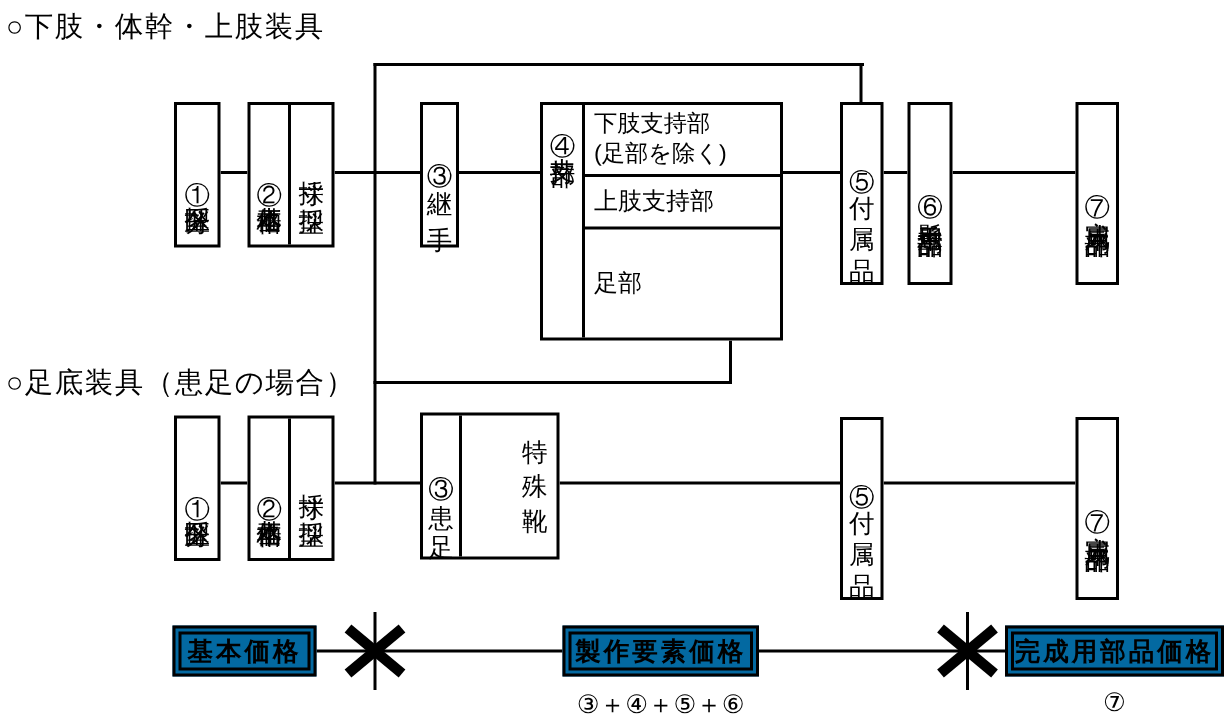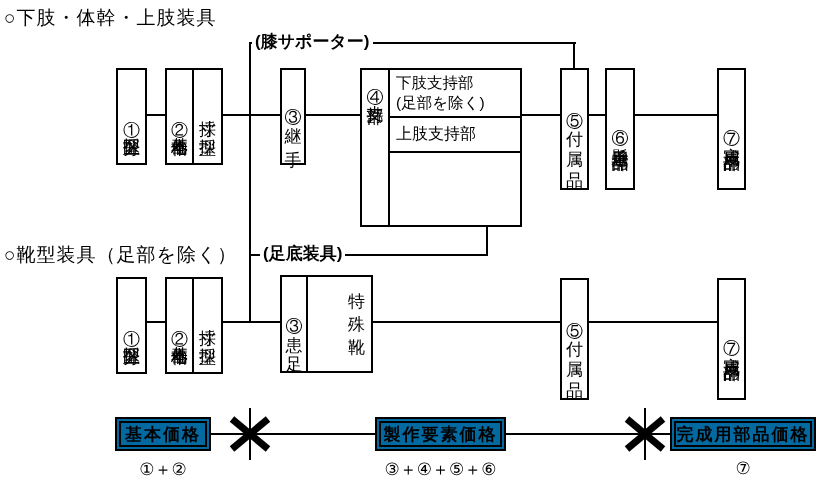--- a/index.html
+++ b/index.html
@@ -49,30 +49,28 @@
   }
   .formula { position:absolute; font-size:17px; text-align:center; z-index:2; white-space:nowrap; }
   .breaksym { position:absolute; z-index:2; width:44px; height:52px; }
 </style>
 </head>
 <body>
 
 <div id="stage">
 
   <div class="title" style="left:4px; top:5px;">○下肢・体幹・上肢装具</div>
-  <div class="title" style="left:4px; top:242px;">○靴型装具（足部を除く）</div>
+  <div class="title" style="left:4px; top:242px;">○足底装具（患足の場合）</div>
 
   <div class="vline" style="left:249px; top:42px; width:2px; height:281px;"></div>
   <div class="hline" style="left:249px; top:42px; width:327px; height:2px;"></div>
   <div class="vline" style="left:573px; top:42px; width:2px; height:27px;"></div>
-  <div class="linelabel" style="left:252px; top:32px;">(膝サポーター)</div>
 
   <div class="hline" style="left:249px; top:254px; width:239px; height:2px;"></div>
   <div class="vline" style="left:486px; top:227px; width:2px; height:29px;"></div>
-  <div class="linelabel" style="left:260px; top:244px;">(足底装具)</div>
 
   <div class="hline" style="left:147px; top:114px; width:18px; height:2px;"></div>
   <div class="hline" style="left:223px; top:114px; width:57px; height:2px;"></div>
   <div class="hline" style="left:306px; top:114px; width:54px; height:2px;"></div>
   <div class="hline" style="left:522px; top:114px; width:38px; height:2px;"></div>
   <div class="hline" style="left:589px; top:114px; width:16px; height:2px;"></div>
   <div class="hline" style="left:635px; top:114px; width:82px; height:2px;"></div>
 
   <div class="box" style="left:116px; top:68px; width:31px; height:97px;">
     <span class="vt" style="letter-spacing:0.5px;">①採型区分</span>
@@ -92,20 +90,21 @@
   </div>
 
   <div class="box" style="left:360px; top:68px; width:162px; height:159px; padding:0;">
     <div class="vcol" style="width:28px; align-items:flex-start; padding-top:4px;">
       <span class="vt">④支持部</span>
     </div>
     <div class="hcells">
       <div class="cell divided prewrap" style="height:48px;">下肢支持部
 (足部を除く)</div>
       <div class="cell divided" style="height:35px;">上肢支持部</div>
+      <div class="cell last">足部</div>
     </div>
   </div>
 
   <div class="box" style="left:560px; top:68px; width:29px; height:122px;">
     <span class="vt" style="letter-spacing:2px;">⑤付　属　品</span>
   </div>
 
   <div class="box" style="left:605px; top:68px; width:30px; height:122px;">
     <span class="vt" style="letter-spacing:2px;">⑥懸垂用部品</span>
   </div>
@@ -170,17 +169,16 @@
   <div class="dbox" style="left:115px; top:417px; width:96px; height:34px;">
     <div class="dbox-in">基本価格</div>
   </div>
   <div class="dbox" style="left:375px; top:417px; width:131px; height:34px;">
     <div class="dbox-in">製作要素価格</div>
   </div>
   <div class="dbox" style="left:670px; top:417px; width:146px; height:34px;">
     <div class="dbox-in">完成用部品価格</div>
   </div>
 
-  <div class="formula" style="left:115px; top:458px; width:96px;">①＋②</div>
   <div class="formula" style="left:368px; top:458px; width:145px;text-align:center;">③＋④＋⑤＋⑥</div>
   <div class="formula" style="left:670px; top:458px; width:146px;">⑦</div>
 
 </div>
 
 </body></html>

